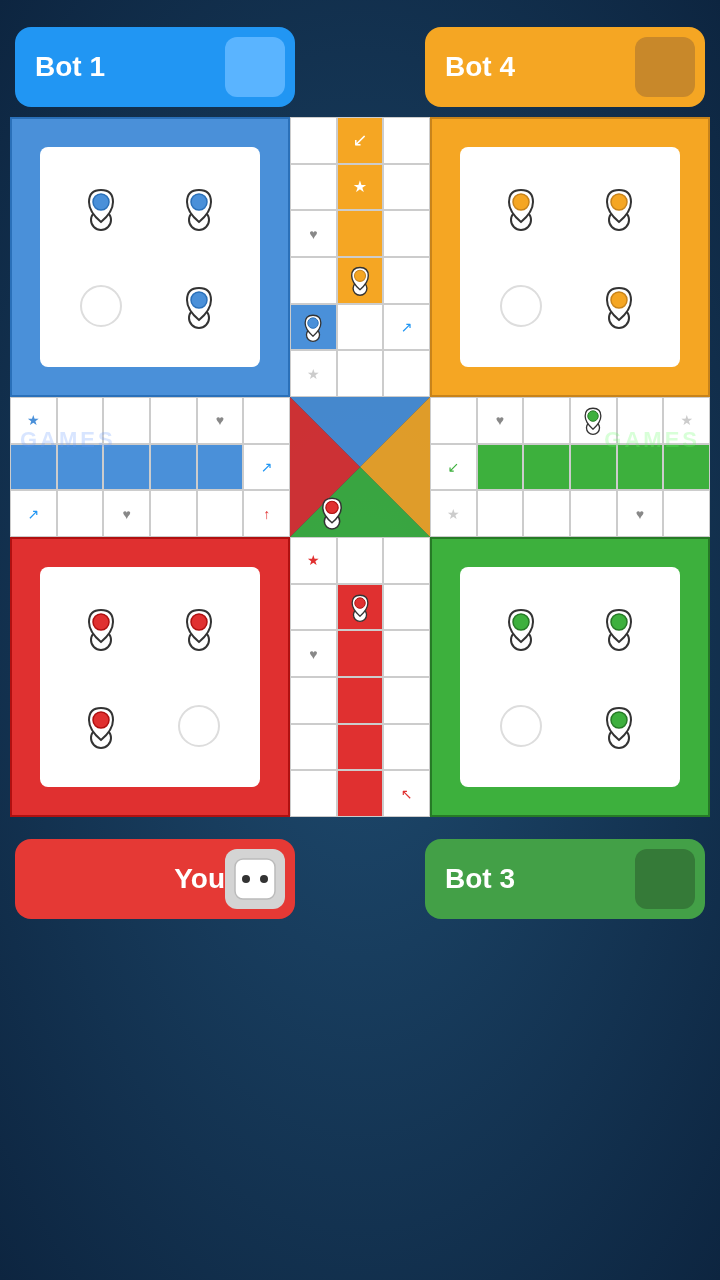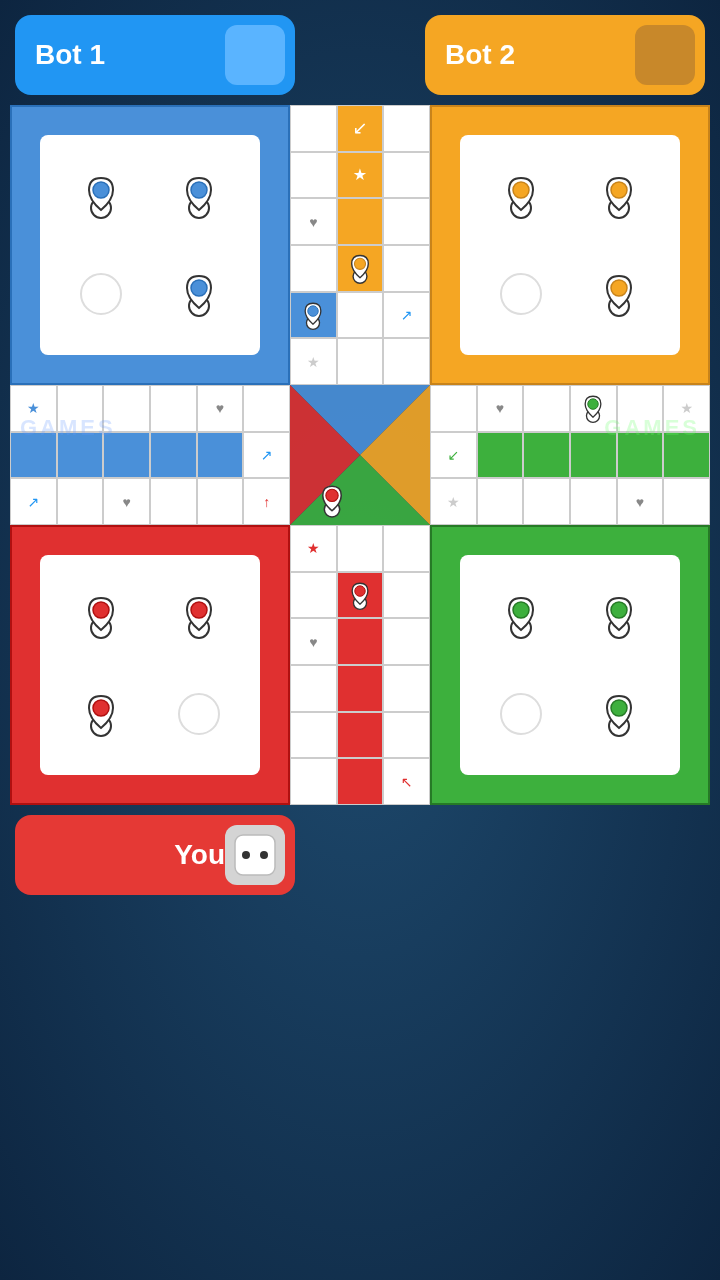--- a/index.html
+++ b/index.html
@@ -27,20 +27,21 @@
     }
 
     .player-bar {
       width: 280px;
       height: 80px;
       border-radius: 16px;
       display: flex;
       align-items: center;
       justify-content: space-between;
       padding: 0 10px;
+      margin-top: 12px;
     }
 
     .player-bar.blue { background: #2196F3; }
     .player-bar.orange { background: #F5A623; }
     .player-bar.red { background: #E53935; justify-content: flex-end; }
     .player-bar.green { background: #43A047; }
 
     .player-bar-label {
       color: white;
       font-size: 28px;
@@ -188,21 +189,21 @@
   </style>
 </head>
 <body>
 
 <div class="player-bars-top">
   <div class="player-bar blue">
     <span class="player-bar-label">Bot 1</span>
     <div class="player-bar-dice dice-blue"></div>
   </div>
   <div class="player-bar orange">
-    <span class="player-bar-label">Bot 2</span>
+    <span class="player-bar-label">Bot 4</span>
     <div class="player-bar-dice dice-orange"></div>
   </div>
 </div>
 
 <div class="ludo-wrapper">
 
   <div class="quad quad-blue">
     <div class="quad-inner">
       <div class="quad-token-slot">
 
@@ -527,13 +528,17 @@
   <div class="player-bar red">
     <span class="player-bar-label">You</span>
     <div class="player-bar-dice dice-red" style="display:flex;align-items:center;justify-content:center;">
       <svg width="44" height="44" viewBox="0 0 44 44">
         <rect x="2" y="2" width="40" height="40" rx="8" fill="white" stroke="#bbb" stroke-width="1.5"></rect>
         <circle cx="13" cy="22" r="4" fill="#333"></circle>
         <circle cx="31" cy="22" r="4" fill="#333"></circle>
       </svg>
     </div>
   </div>
+  <div class="player-bar green">
+    <span class="player-bar-label">Bot 3</span>
+    <div class="player-bar-dice dice-green"></div>
+  </div>
 </div>
 
 </body></html>

